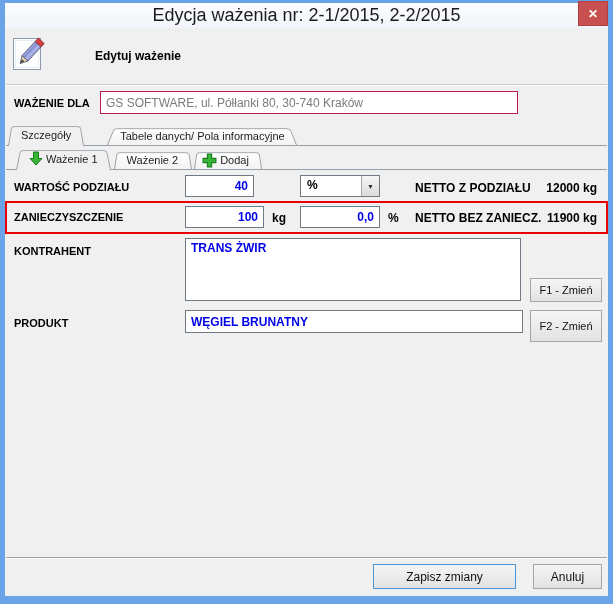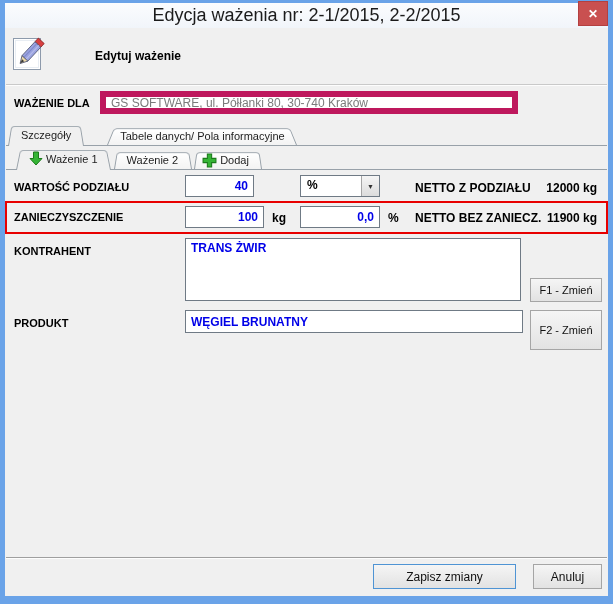--- a/index.html
+++ b/index.html
@@ -28,21 +28,21 @@
     font-size:12px; font-weight:bold; cursor:pointer;
   }
 
   .abs { position:absolute; }
   .lbl { font-size:11px; font-weight:bold; color:#000; white-space:nowrap; }
   .val-bold { font-size:12px; font-weight:bold; color:#000; white-space:nowrap; }
 
   .hsep { position:absolute; left:6px; width:601px; height:1px; background:#c9c9c9; box-shadow:0 1px 0 #fdfdfd; }
 
   .field, .textfield {
-    border:6px solid #be185d; background:#fff; font-size:12px; padding:2px 5px;
+    border:1px solid #be185d; background:#fff; font-size:12px; padding:2px 5px;
   }
   .readonly-field { color:#7b7b7b; }
   input.blue-num {
     border:1px solid #6f7a85; background:#fff; color:#0000e8; font-weight:bold;
     font-size:12px; text-align:right; padding:2px 5px; width:100%; height:100%;
   }
   input.blue-text, textarea.blue-text {
     border:1px solid #6f7a85; background:#fff; color:#0000e8; font-weight:bold;
     font-size:12px; text-align:left; padding:2px 5px; width:100%; height:100%;
     resize:none; outline:none;
@@ -169,19 +169,19 @@
   <span class="abs lbl" style="left:14px; top:245px;">KONTRAHENT</span>
   <div class="abs" style="left:185px; top:238px; width:336px; height:63px;">
     <textarea class="blue-text" spellcheck="false" style="">TRANS ŻWIR</textarea>
   </div>
   <button class="btn small abs" style="left:530px; top:278px; width:72px; height:24px;">F1 - Zmień</button>
 
   <span class="abs lbl" style="left:14px; top:317px;">PRODUKT</span>
   <div class="abs" style="left:185px; top:310px; width:338px; height:23px;">
     <input class="blue-text" value="WĘGIEL BRUNATNY" style="">
   </div>
-  <button class="btn small abs" style="left:530px; top:310px; width:72px; height:40px;">F2 - Zmień</button>
+  <button class="btn small abs" style="left:530px; top:310px; width:72px; height:32px;">F2 - Zmień</button>
 
   <div class="hsep" style="top:557px; background:#9f9f9f;"></div>
   <button class="btn primary abs" style="left:373px; top:564px; width:143px; height:25px;">Zapisz zmiany</button>
   <button class="btn abs" style="left:533px; top:564px; width:69px; height:25px;">Anuluj</button>
 
 </div>
 
 </body></html>

